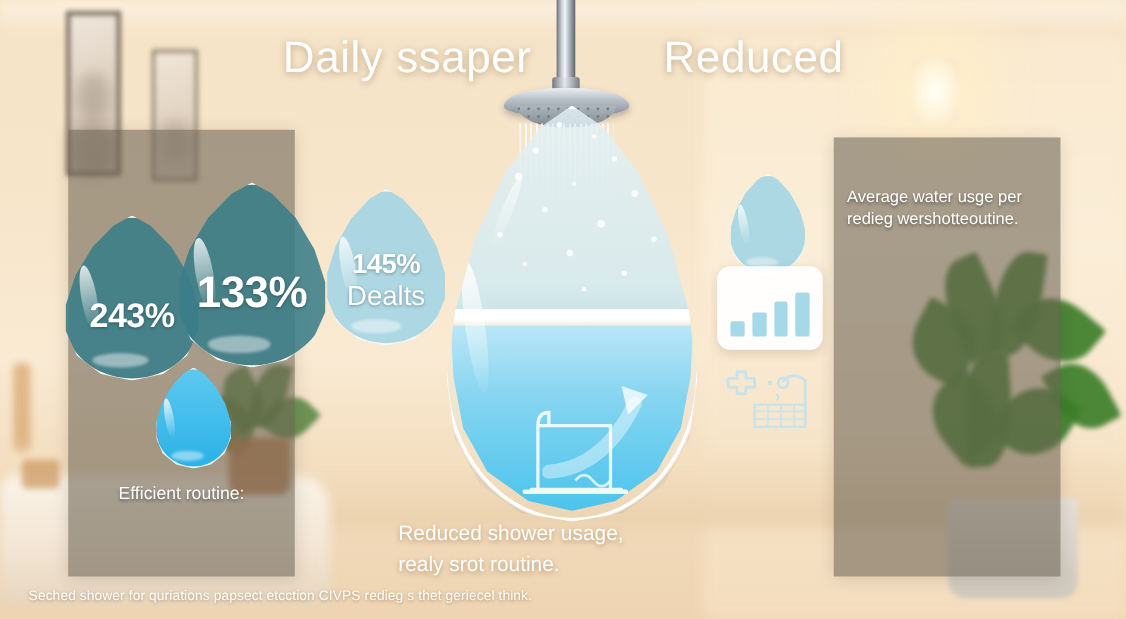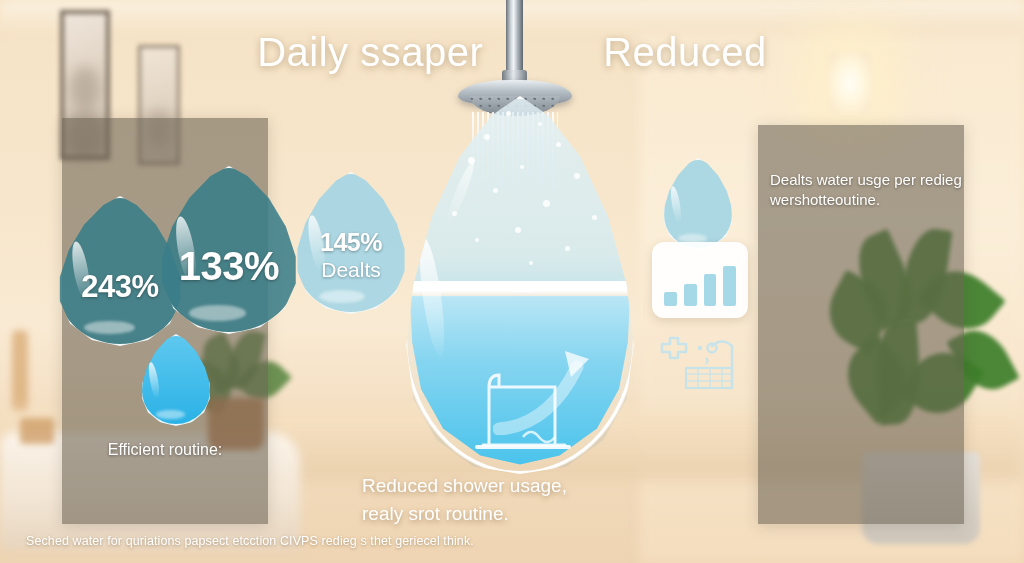--- a/index.html
+++ b/index.html
@@ -199,21 +199,21 @@
     line-height:1; letter-spacing:-.5px;
   }
   .dropstat .sub{ color:#fff; text-shadow:0 1px 3px rgba(0,0,0,.35); line-height:1.1; }
 
   #d1{ left:56px; top:196px; width:128px; height:150px; }
   #d1 .val{ font-size:31px; margin-top:30px; }
   #d2{ left:158px; top:166px; width:142px; height:168px; }
   #d2 .val{ font-size:40px; margin-top:32px; }
   #d3{ left:294px; top:172px; width:114px; height:142px; }
   #d3 .val{ font-size:25px; margin-top:26px; }
-  #d3 .sub{ font-size:21px; margin-top:3px; }
+  #d3 .sub{ font-size:25px; margin-top:3px; }
   #d4{ left:140px; top:334px; width:72px; height:92px; }
   #d5{ left:662px; top:158px; width:72px; height:92px; }
 
   .stat-under{ position:absolute; text-align:center; color:#fff;}
   #s265{ left:60px; top:434px; width:210px; }
   #s265 .big{ font-size:34px; font-weight:bold; text-shadow:0 2px 4px rgba(0,0,0,.4); letter-spacing:-.5px;}
   #s265 .cap{ font-size:16px; margin-top:7px; text-shadow:0 1px 3px rgba(0,0,0,.45);}
 
   #sright{ position:absolute; left:770px; top:160px; width:192px; color:#fff; }
   #sright .big{ font-size:38px; font-weight:bold; text-shadow:0 2px 5px rgba(0,0,0,.4); letter-spacing:-1px;}
@@ -395,25 +395,25 @@
     <circle cx="60" cy="12" r="4.5" fill="none" stroke="#bfe3f0" stroke-width="2.4"></circle>
     <path d="M54 22 q3 3 0 6" fill="none" stroke="#bfe3f0" stroke-width="2"></path>
     <rect x="34" y="32" width="46" height="20" fill="none" stroke="#bfe3f0" stroke-width="2.2"></rect>
     <path d="M34 38 H80 M34 45 H80 M46 32 V52 M58 32 V52 M70 32 V52" stroke="#bfe3f0" stroke-width="1.6" opacity=".85"></path>
   </svg>
 
   <div class="panel panel-right"></div>
 
   <div id="sright">
     <div class="cap">
-      <span>Dealts water usge per</span>
+      <span>Average water usge per</span>
       <span>redieg wershotteoutine.</span>
     </div>
   </div>
 
   <div class="mid-caption">
     <div>Reduced shower usage,</div>
     <div>realy srot routine.</div>
   </div>
 
-  <div class="footer">Seched water for quriations papsect etcction CIVPS redieg s thet geriecel think.</div>
+  <div class="footer">Seched shower for quriations papsect etcction CIVPS redieg s thet geriecel think.</div>
 
 </div>
 
 </body></html>

